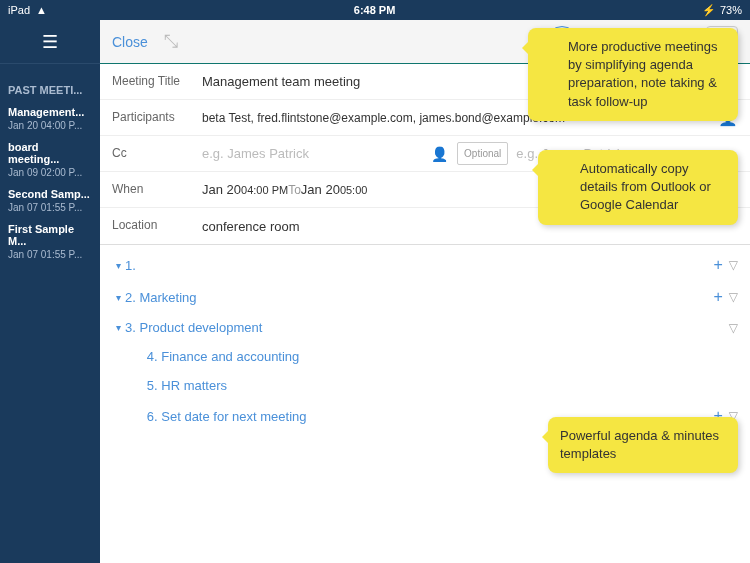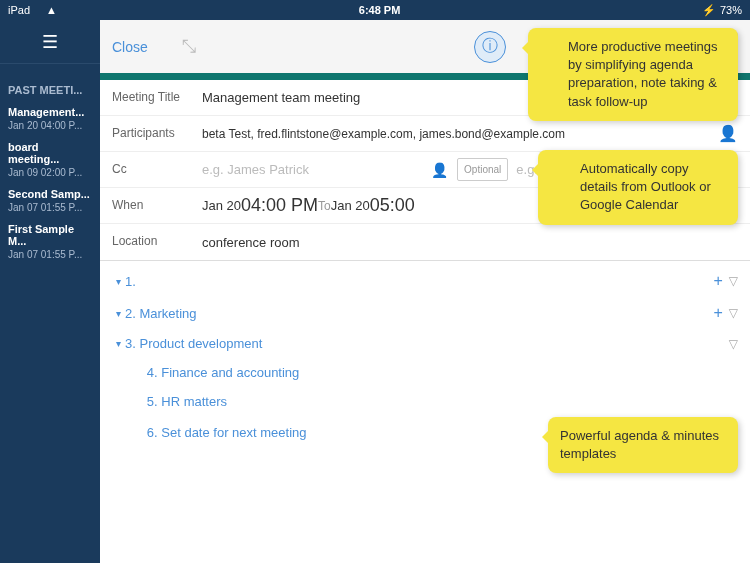--- a/index.html
+++ b/index.html
@@ -18,21 +18,21 @@
       width: 750px;
       height: 20px;
       background: #1a3a5c;
       display: flex;
       align-items: center;
       justify-content: space-between;
       padding: 0 8px;
       color: white;
       font-size: 11px;
     }
-    .status-left { display: flex; align-items: center; gap: 16px; }
+    .status-left { display: flex; align-items: center; gap: 6px; }
     .status-center { font-weight: 700; }
     .status-right { display: flex; align-items: center; gap: 4px; }
 
     
     .app-container {
       display: flex;
       width: 750px;
       height: 543px;
       background: #c8cdd6;
     }
@@ -79,27 +79,27 @@
     
     .main-panel {
       flex: 1;
       display: flex;
       flex-direction: column;
       background: #e8eaed;
     }
 
     
     .toolbar {
-      height: 60px;
+      height: 44px;
       background: #f5f5f5;
-      border-bottom: 7px solid #0f766e;
+      border-bottom: 1px solid #0f766e;
       display: flex;
       align-items: center;
       padding: 0 12px;
-      gap: 26px;
+      gap: 8px;
     }
     .close-btn {
       color: #4a90d9;
       font-size: 14px;
       cursor: pointer;
       margin-right: 8px;
     }
     .toolbar-icon {
       width: 32px;
       height: 32px;
@@ -169,21 +169,21 @@
     .person-icon {
       color: #aaa;
       font-size: 16px;
     }
     .when-row {
       display: flex;
       align-items: center;
       flex: 1;
     }
     .date-val { color: #333; font-size: 13px; }
-    .time-val { color: #333; font-size: 18px; }
+    .time-val { color: #333; font-size: 11px; }
     .to-label { color: #999; font-size: 12px; }
 
     
     .agenda-area {
       flex: 1;
       background: white;
       padding: 4px 0;
       overflow-y: auto;
     }
     .agenda-item {

